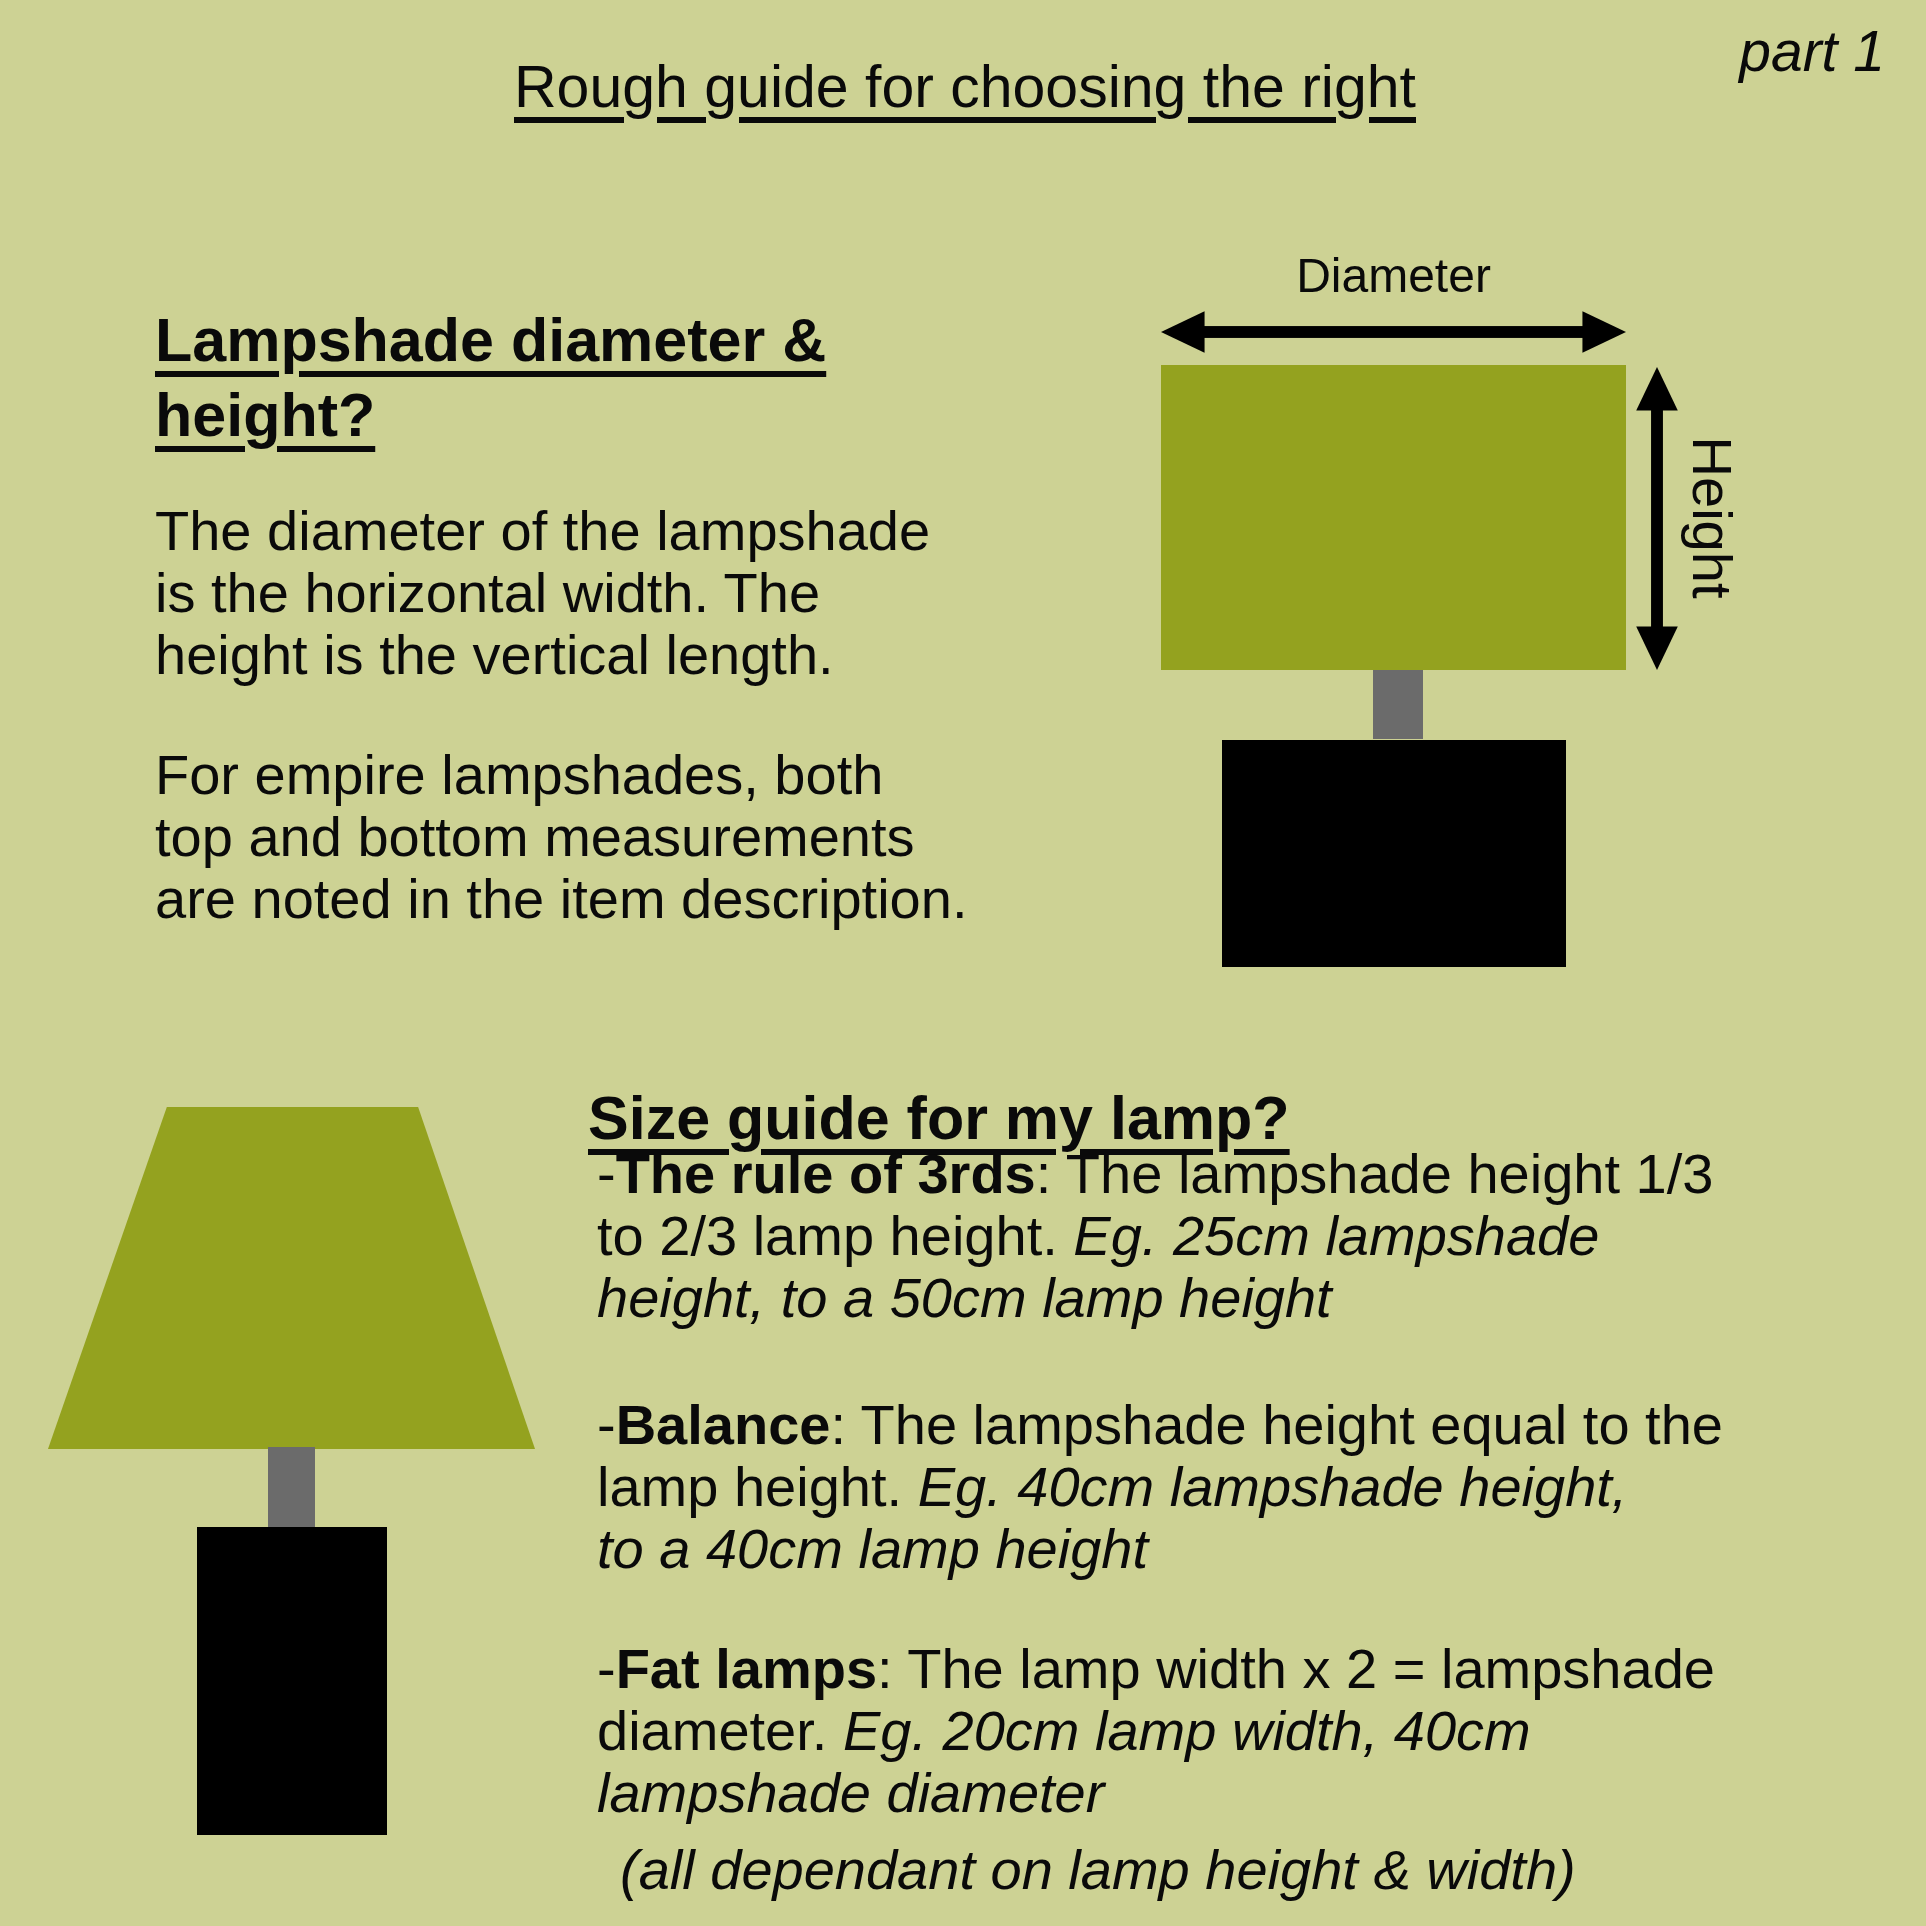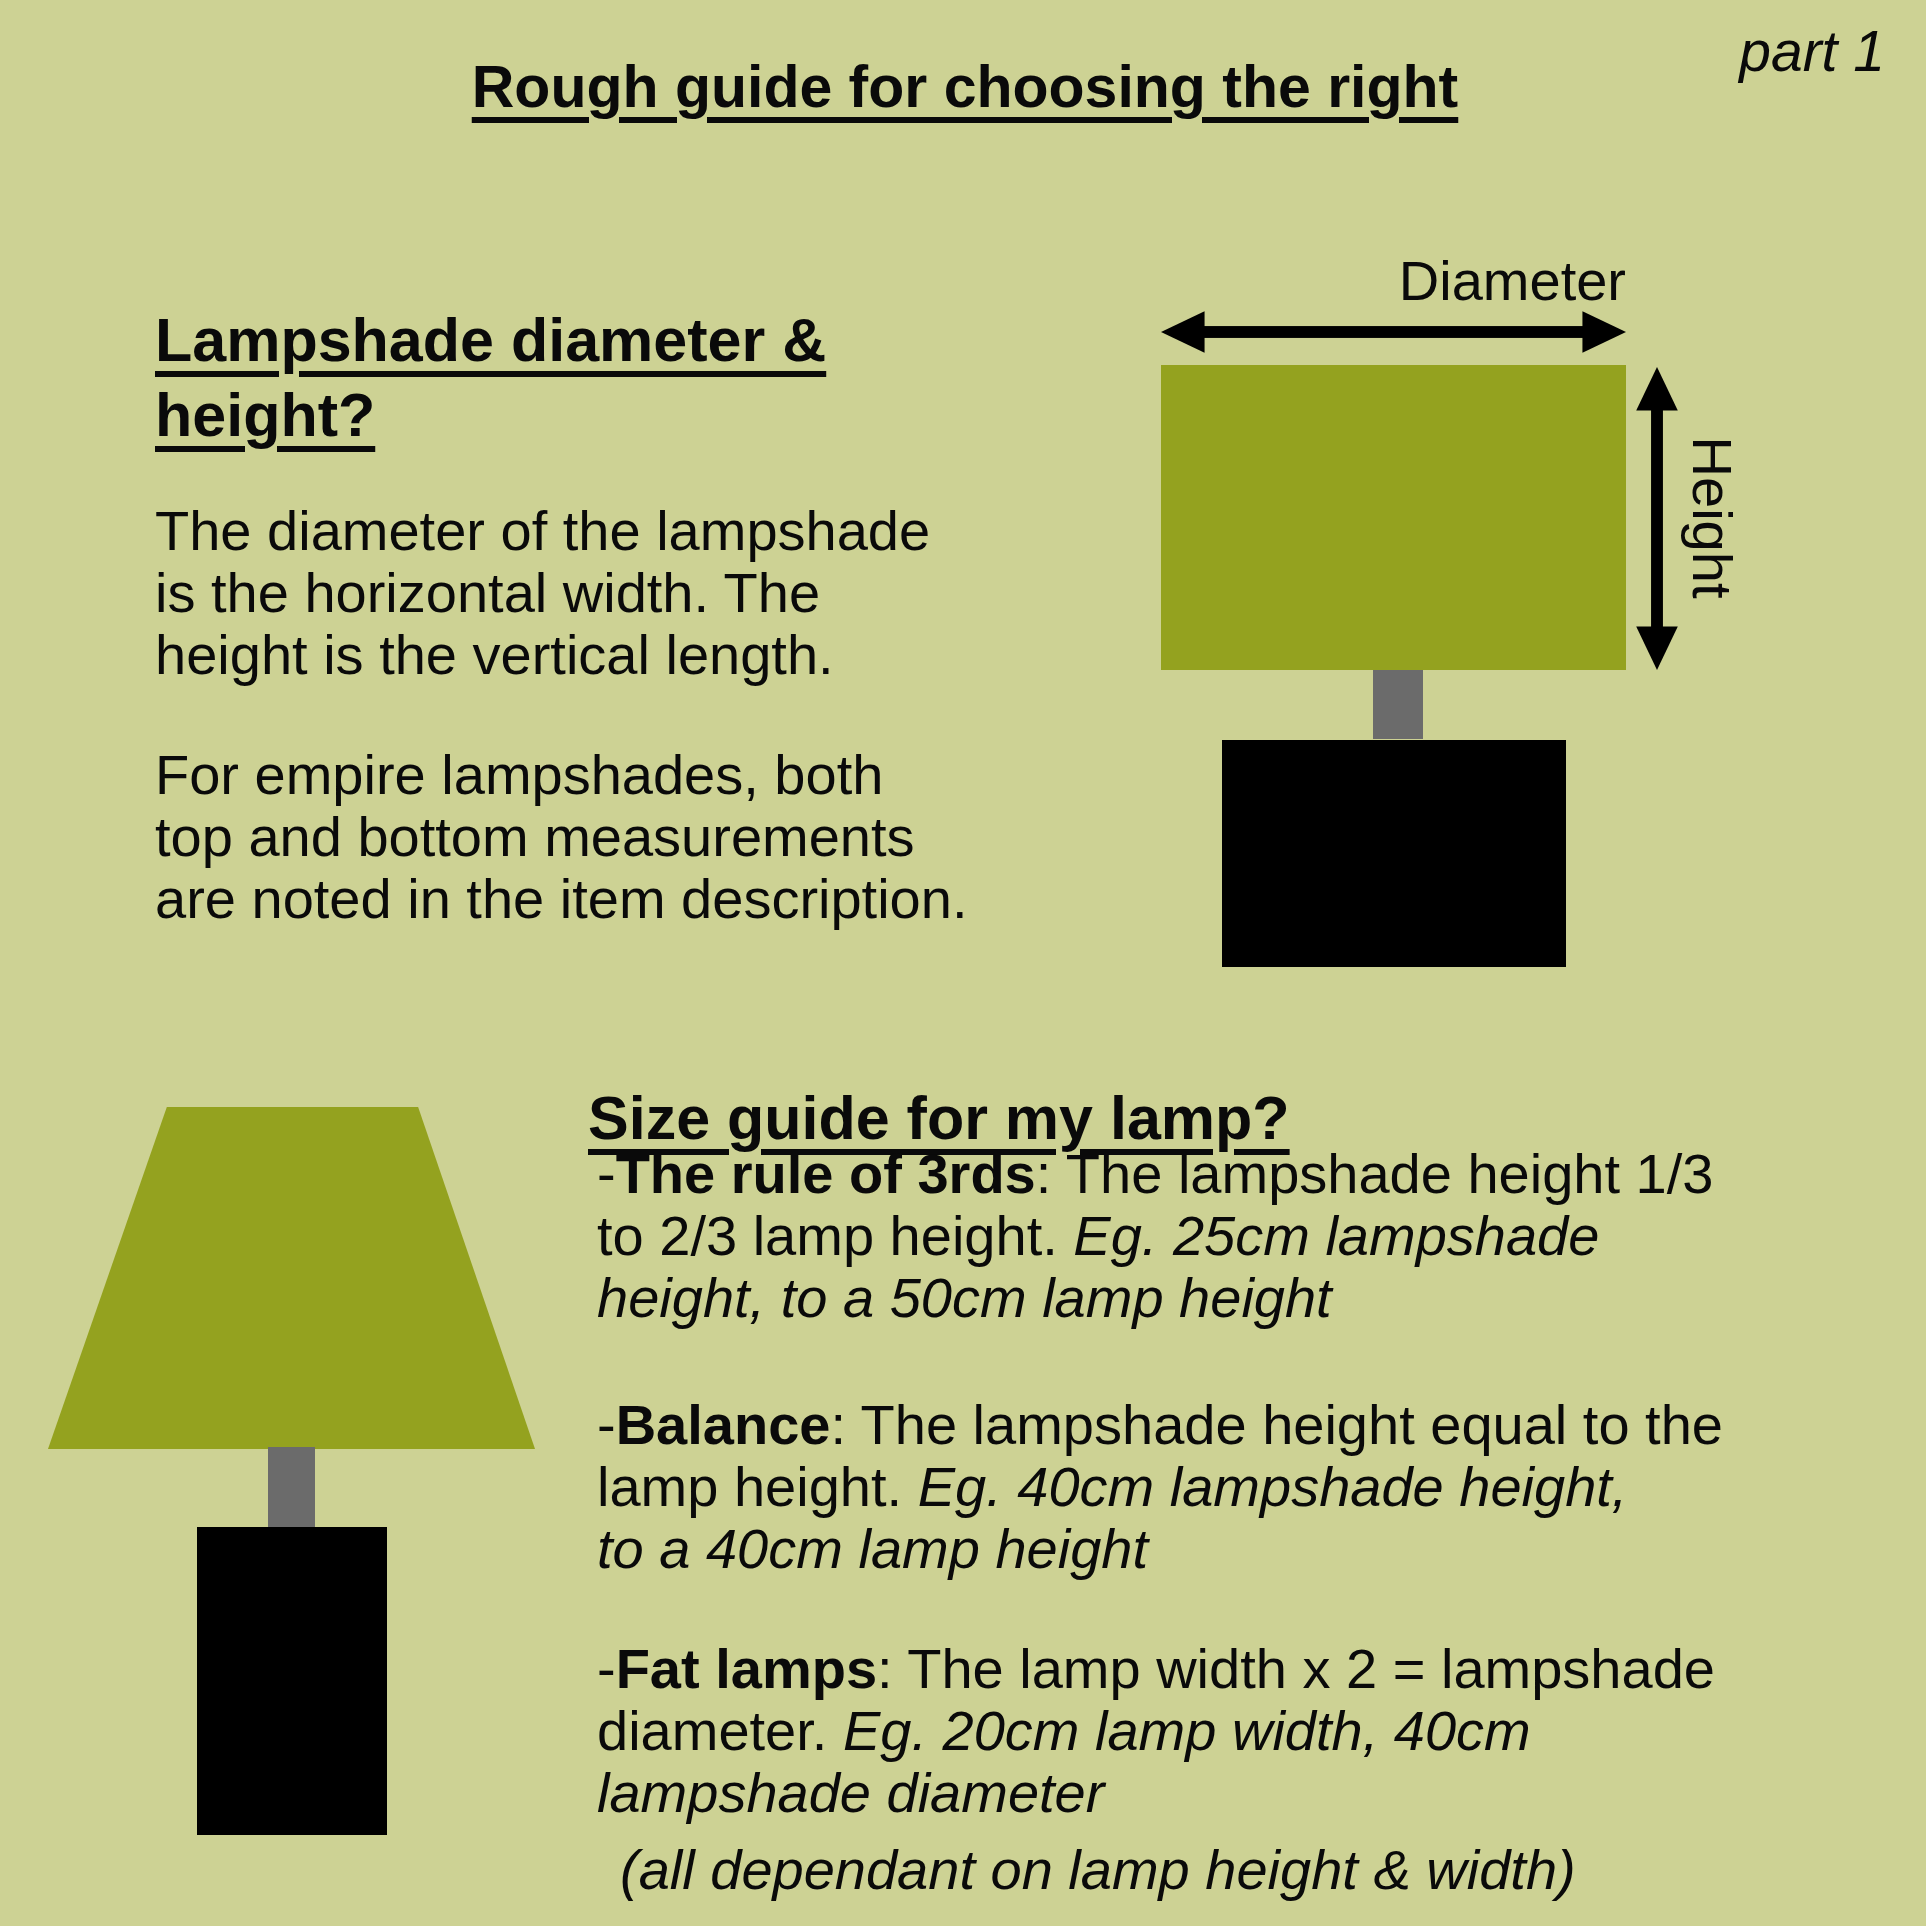--- a/index.html
+++ b/index.html
@@ -8,21 +8,21 @@
     position: relative;
     overflow: hidden;
     font-family: "Liberation Sans", "DejaVu Sans", sans-serif;
   }
   .abs { position: absolute; }
 
   
   .title-block {
     left: 188px; top: 50px; width: 1554px;
     text-align: center;
-    font-size: 59px; font-weight: bold;
+    font-size: 59px; font-weight: normal;
     line-height: 75px;
   }
   .u {
     text-decoration: underline;
     text-decoration-thickness: 6px;
     text-underline-offset: 10px;
   }
   .part-label {
     top: 18px; right: 42px;
     font-size: 57px; font-style: italic;
@@ -47,21 +47,21 @@
   .bullet b { font-weight: bold; margin-top: 32px; }
   .bullet i, .footnote { font-style: italic; }
   .footnote {
     left: 620px; top: 1837px; width: 1303px;
     text-align: left; font-size: 56px;
   }
 
   
   .diameter-label {
     left: 1161px; top: 248px; width: 465px;
-    text-align: right; font-size: 56px;
+    text-align: center; font-size: 48px;
   }
   .h-arrow { left: 1161px; top: 309px; }
   .shade-top { left: 1161px; top: 365px; width: 465px; height: 305px; }
   .v-arrow { left: 1634px; top: 367px; }
   .height-label-wrap {
     left: 1564px; top: 488px; width: 297px; height: 59px;
     transform: rotate(90deg);
     text-align: center; font-size: 56px; line-height: 59px;
   }
   .stem-top { left: 1373px; top: 670px; width: 50px; height: 69px; }

